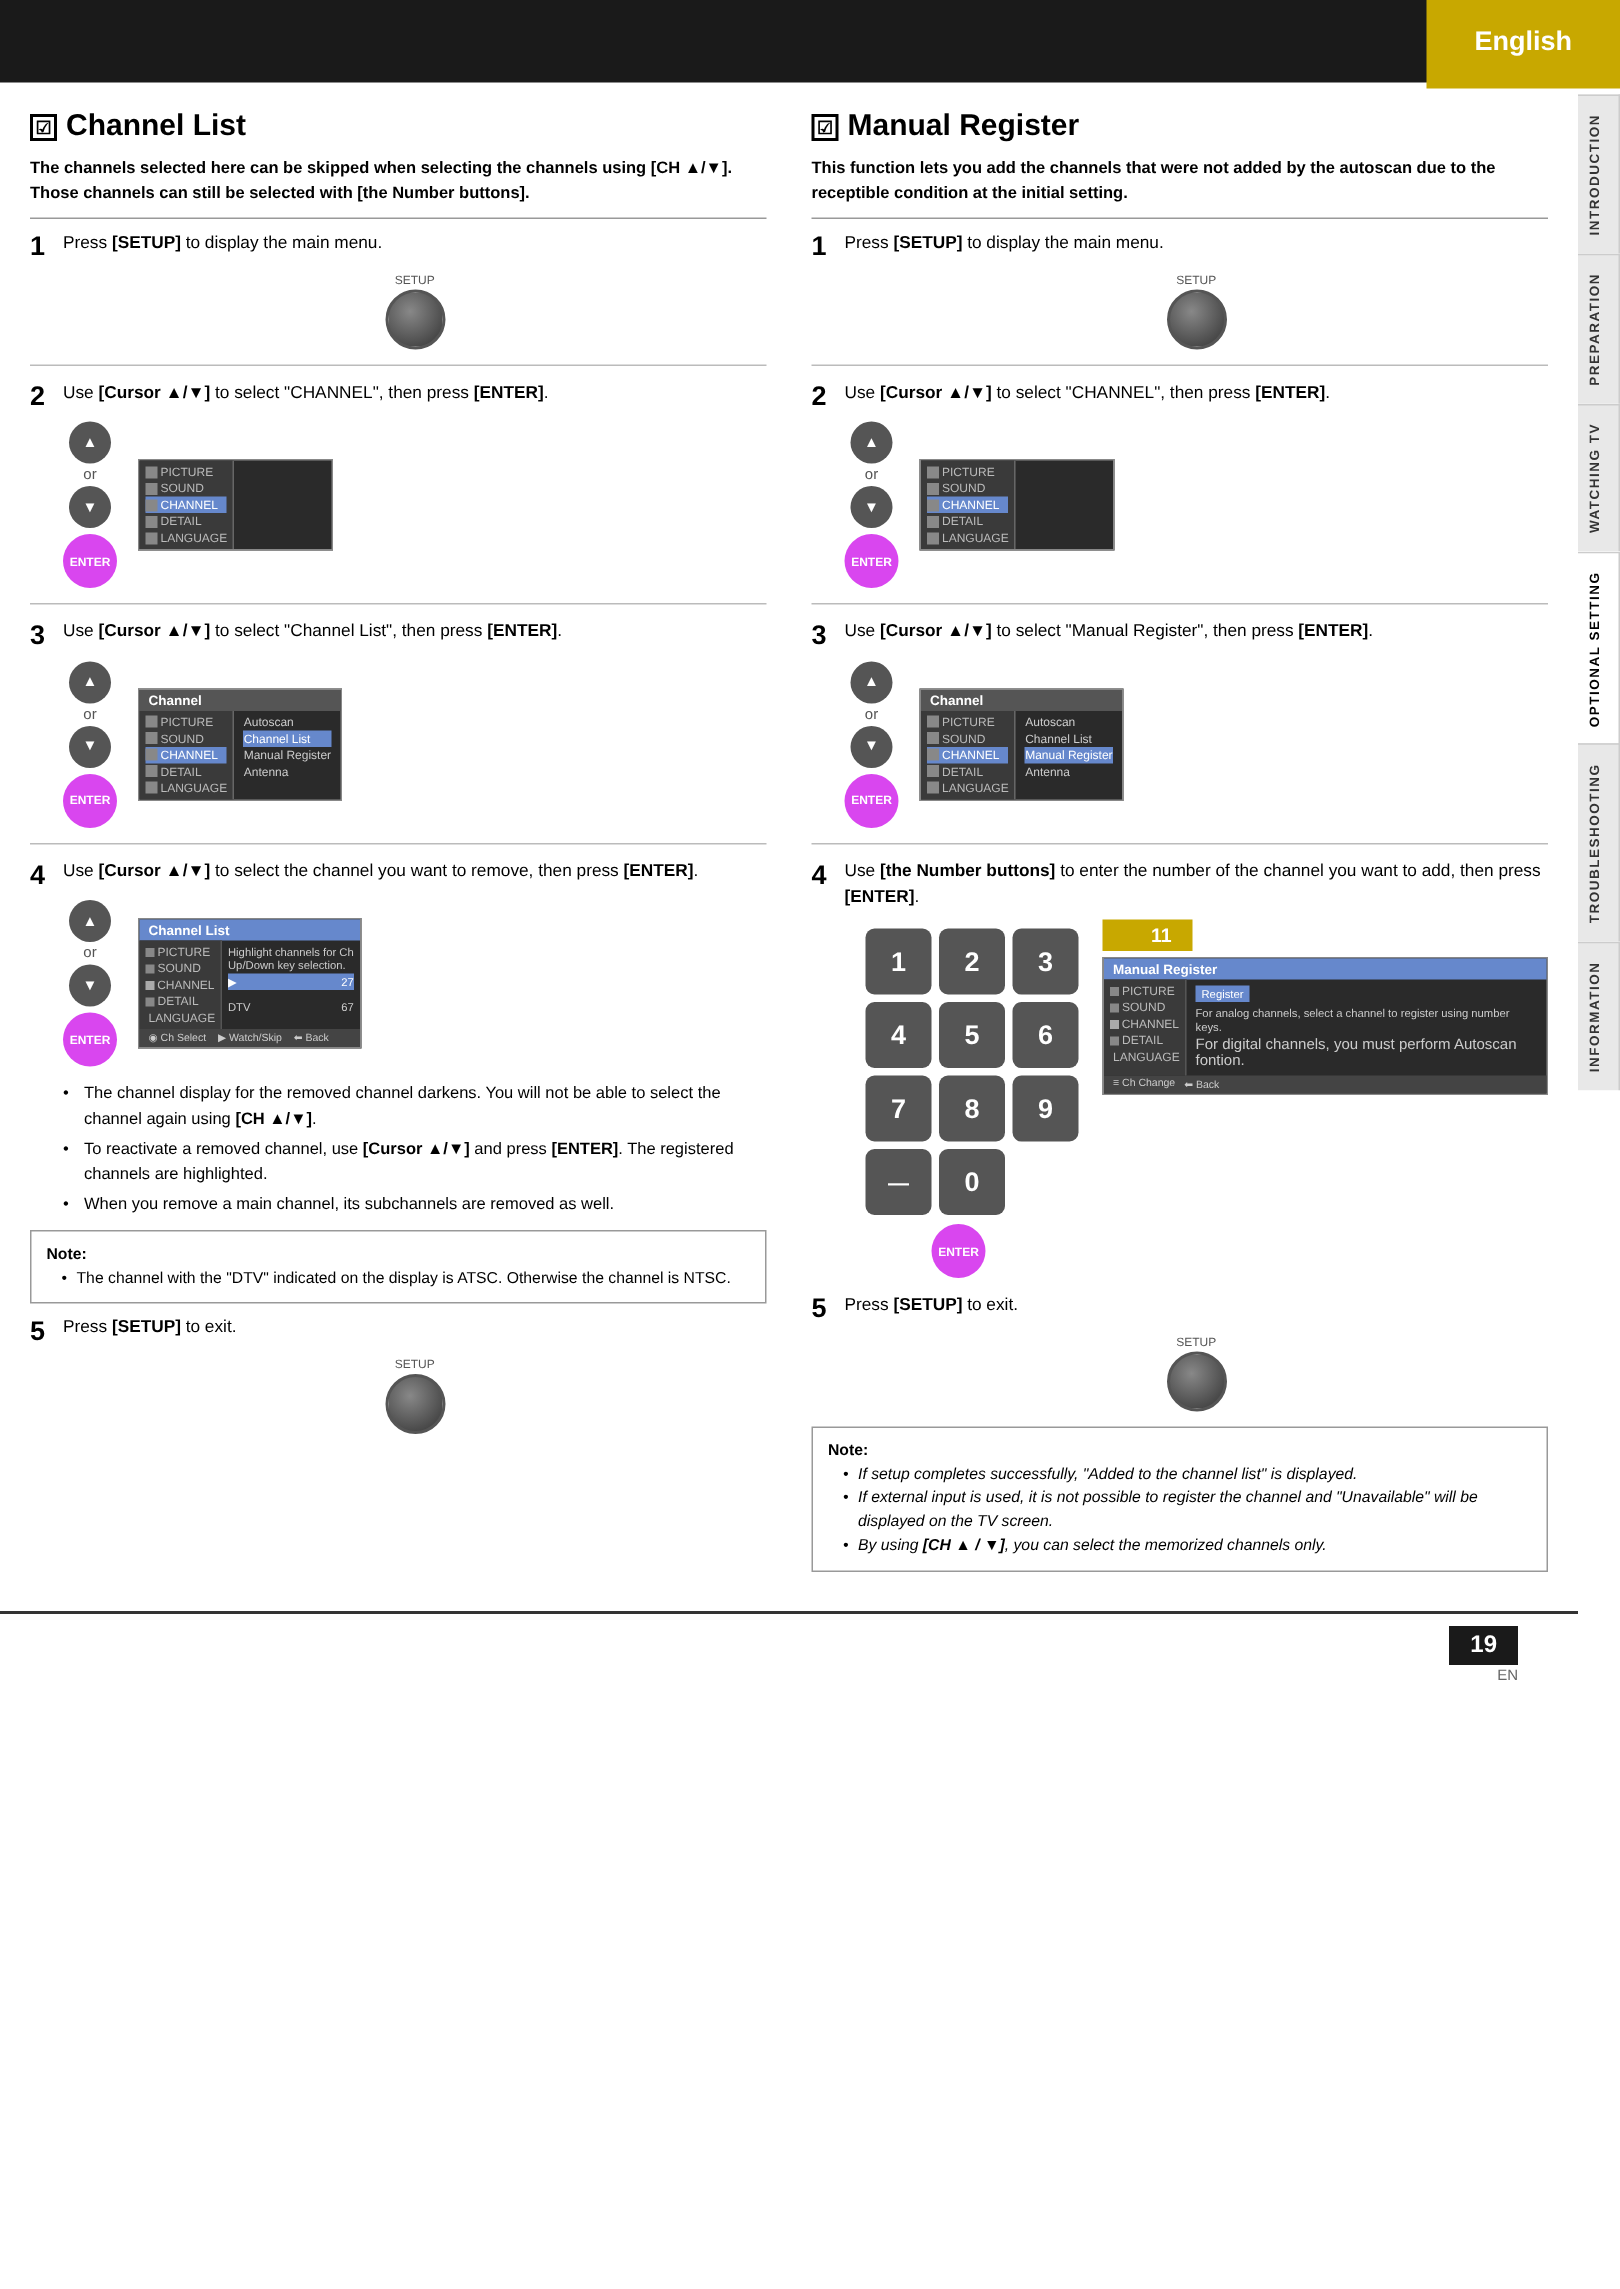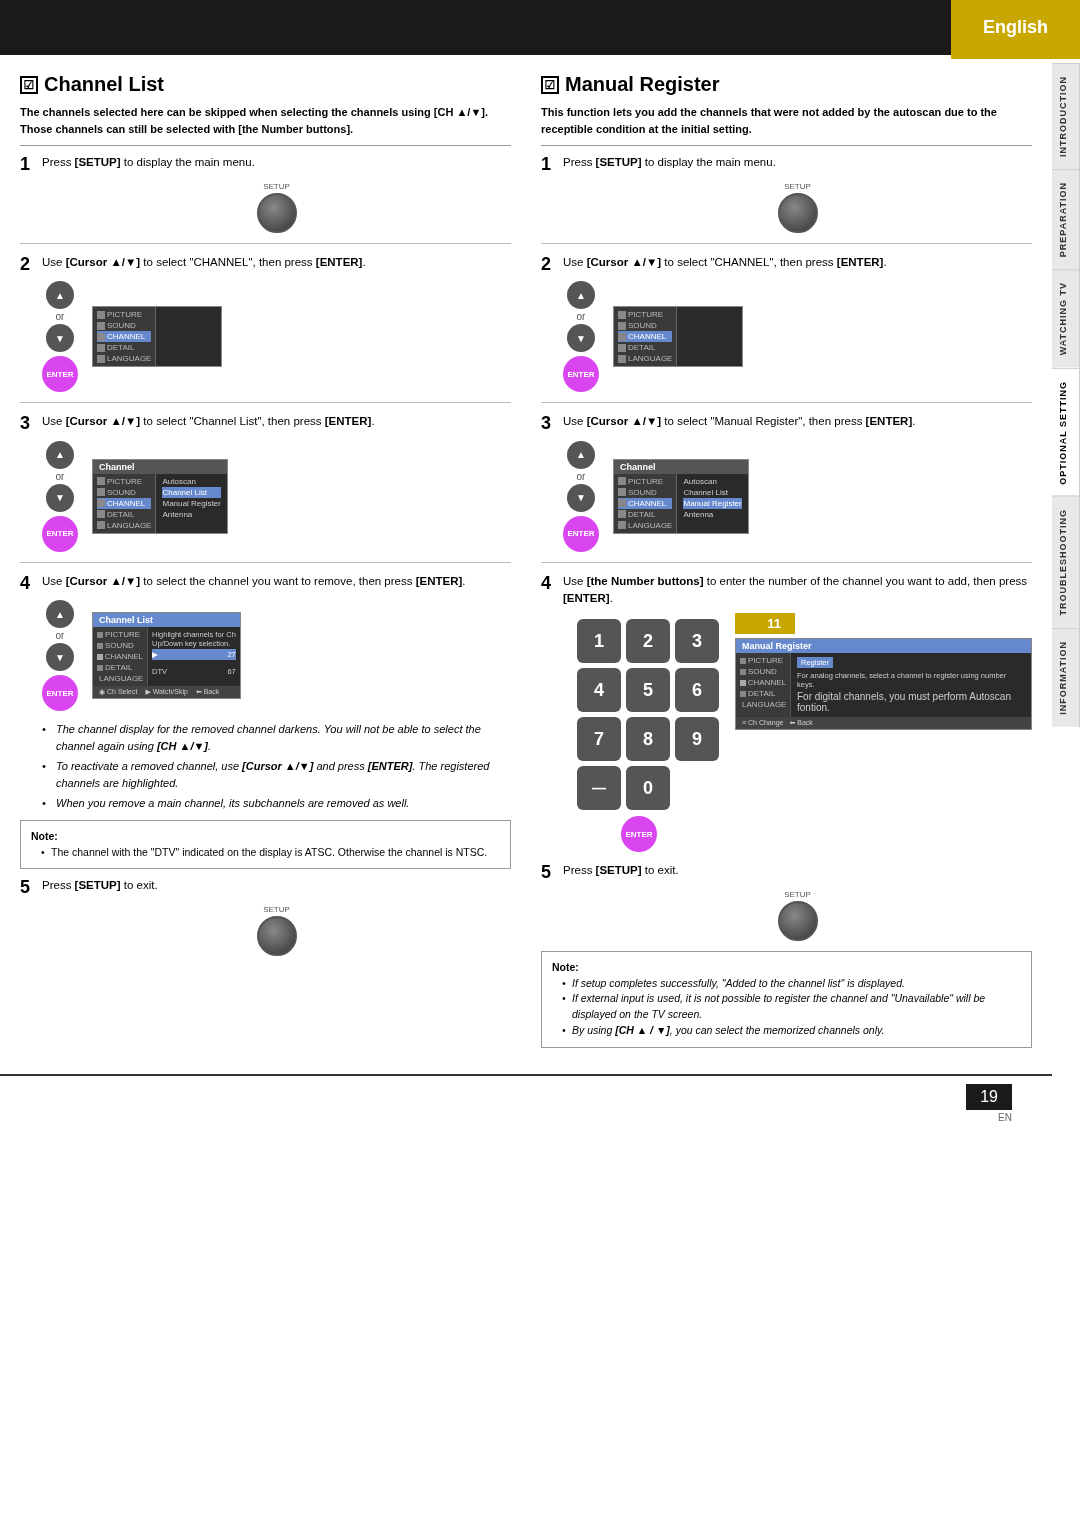--- a/index.html
+++ b/index.html
@@ -314,21 +314,20 @@
       font-size: 14px;
     }
     .num-btn.zero {
       
     }
 
     
     .bullet-list {
       margin: 6px 0 6px 22px;
       list-style: none;
-      font-style: italic;
     }
     .bullet-list li {
       font-size: 11px;
       line-height: 1.5;
       margin-bottom: 4px;
       padding-left: 14px;
       position: relative;
     }
     .bullet-list li::before {
       content: '•';
@@ -371,21 +370,21 @@
       align-items: center;
       padding: 8px 40px 8px 20px;
       border-top: 2px solid #333;
       margin-right: 28px;
     }
     .page-number-box {
       background: #1a1a1a;
       color: #fff;
       padding: 4px 14px;
       font-size: 16px;
-      font-weight: normal;
+      font-weight: bold;
     }
     .page-en {
       font-size: 10px;
       color: #666;
       margin-top: 2px;
       text-align: right;
     }
 
     
     .setup-btn-wrap {

